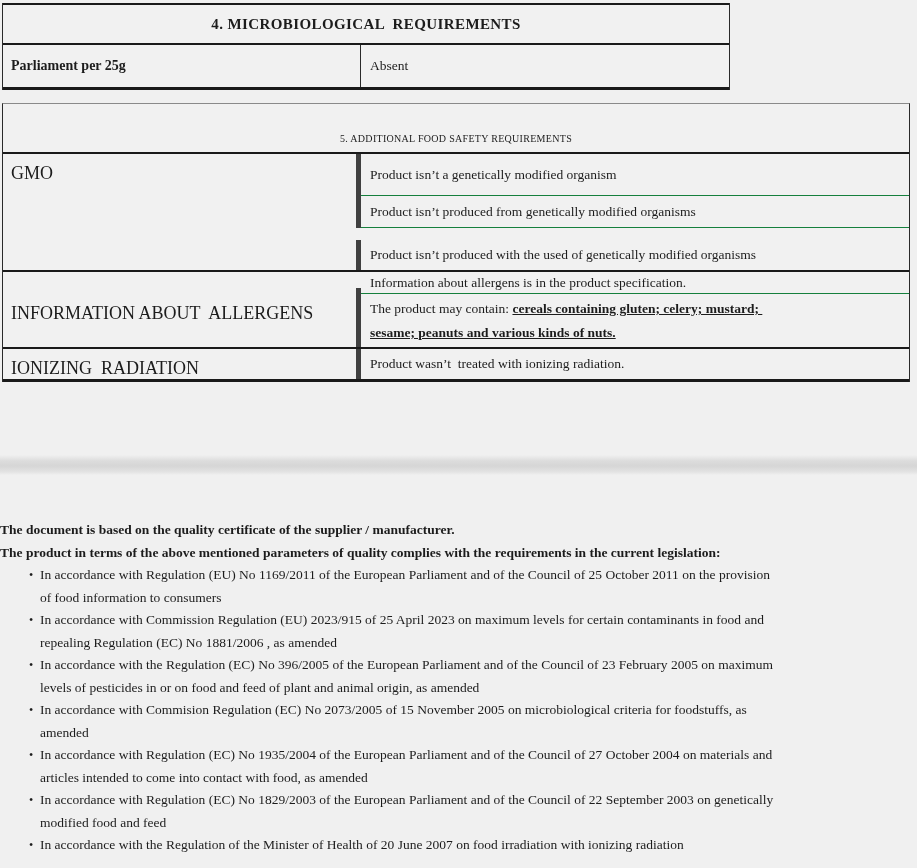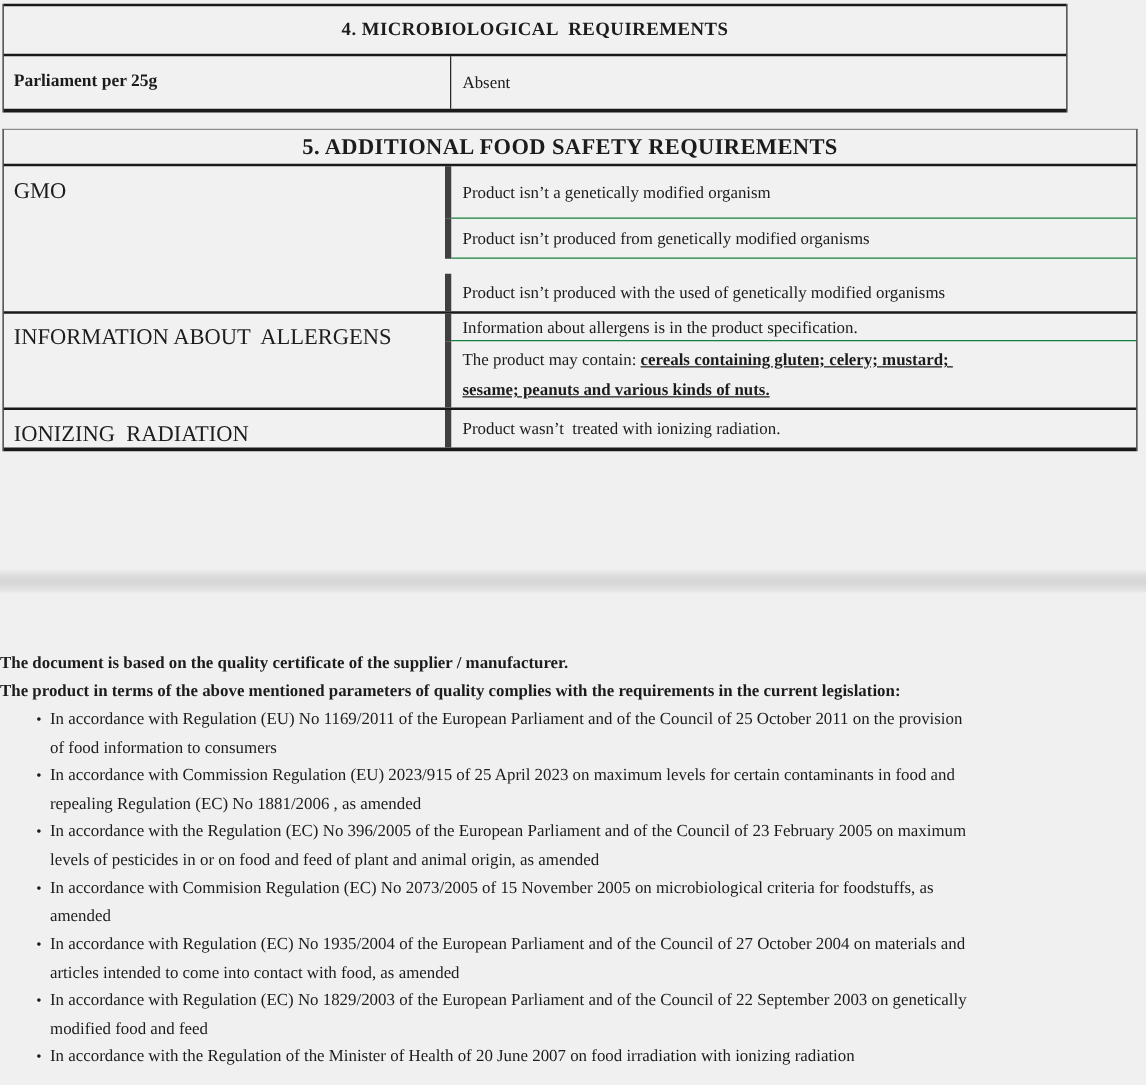--- a/index.html
+++ b/index.html
@@ -8,21 +8,21 @@
     background:#f0f0f0;
     font-family:"Liberation Serif", serif;
     color:#1c1c1c;
     position:relative;
     overflow:hidden;
   }
   .txt { white-space:pre-wrap; }
 
   
   .table1 {
-    position:absolute; left:2px; top:3px; width:852px;
+    position:absolute; left:2px; top:3px; width:728px;
     border-left:1px solid #2a2a2a; border-right:1px solid #2a2a2a;
     background:#f1f1f1;
   }
   .t1-header {
     height:42px; border-top:2px solid #1a1a1a; border-bottom:2px solid #1a1a1a;
     display:flex; align-items:center; justify-content:center;
     font-weight:bold; font-size:15px; letter-spacing:0.4px;
   }
   .t1-row { display:flex; height:45px; border-bottom:3px solid #1a1a1a; }
   .t1-left {
@@ -35,21 +35,21 @@
   
   .table2 {
     position:absolute; left:2px; top:103px; width:908px;
     border-top:1px solid #8a8a8a;
     border-left:1px solid #2a2a2a; border-right:1px solid #2a2a2a;
     background:#f1f1f1;
   }
   .t2-header {
     height:29px; border-bottom:2px solid #1a1a1a;
     display:flex; align-items:center; justify-content:center;
-    font-weight:bold; font-size:18px; letter-spacing:0.3px;
+    font-weight:normal; font-size:10px; letter-spacing:0.3px;margin-top:21px;
   }
   .t2-row { display:flex; }
   .t2-left {
     width:358px; border-right:5px solid #404040;
     padding:9px 6px 0 8px; font-weight:normal; font-size:18px;
   }
   .t2-right { flex:1; padding-left:9px; font-size:13.5px; display:flex; align-items:center; }
   .rb1 .t2-right { border-bottom:1px solid #15803d; }
   .group-end { border-bottom:2px solid #1a1a1a; }
   .table-end { border-bottom:3px solid #1a1a1a; }
@@ -94,21 +94,21 @@
   <div class="t2-row rb1 h32">
     <div class="t2-left"></div>
     <div class="t2-right txt">Product isn’t produced from genetically modified organisms</div>
   </div>
   <div class="t2-row group-end h33">
     <div class="t2-left"></div>
     <div class="t2-right txt">Product isn’t produced with the used of genetically modified organisms</div>
   </div>
 
   <div class="t2-row rb1 h22">
-    <div class="t2-left txt" style="padding-top:8px;">INFORMATION ABOUT  ALLERGENS</div>
+    <div class="t2-left txt" style="padding-top:15px;margin-top:16px;">INFORMATION ABOUT  ALLERGENS</div>
     <div class="t2-right txt">Information about allergens is in the product specification.</div>
   </div>
   <div class="t2-row group-end h55">
     <div class="t2-left"></div>
     <div class="t2-right multiline"><span class="txt">The product may contain: </span><span class="bold-underline txt">cereals containing gluten; celery; mustard; </span><br><span class="bold-underline txt">sesame; peanuts and various kinds of nuts.</span></div>
   </div>
 
   <div class="t2-row table-end h45">
     <div class="t2-left txt">IONIZING  RADIATION</div>
     <div class="t2-right txt">Product wasn’t  treated with ionizing radiation.</div>

